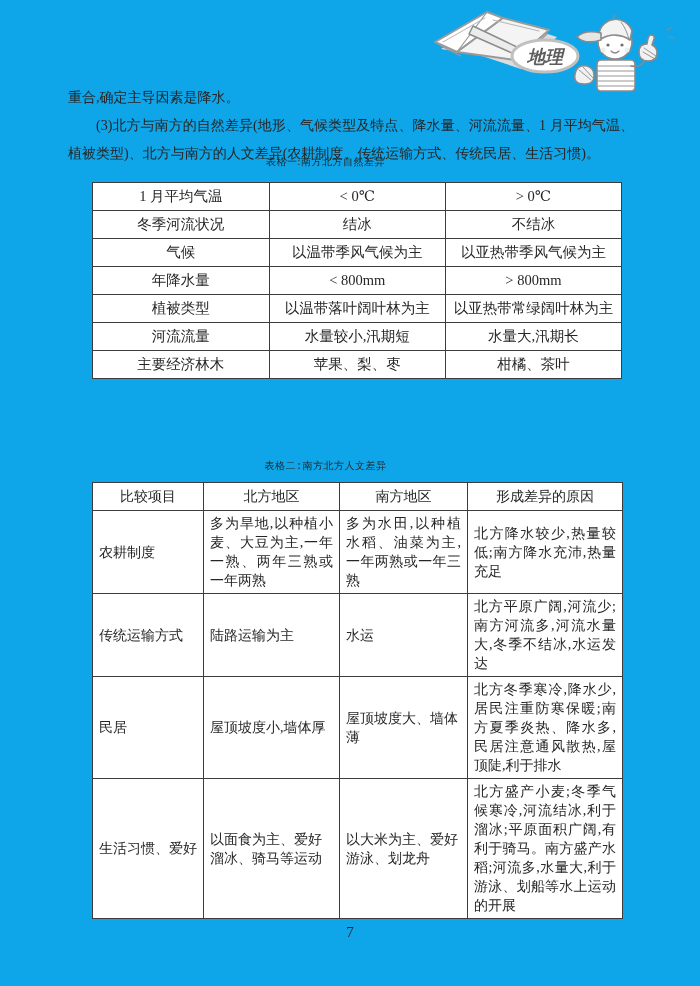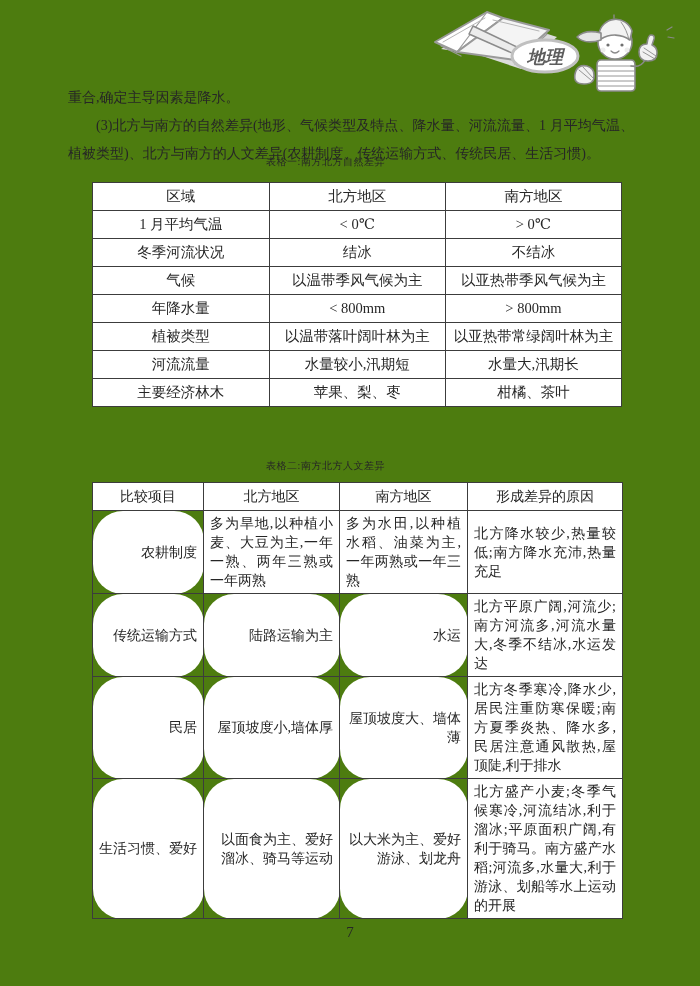--- a/index.html
+++ b/index.html
@@ -2,44 +2,44 @@
 <html><head>
 <meta charset="utf-8">
 <style>
   * { margin:0; padding:0; box-sizing:border-box; }
   html,body { background:#ffffff; }
   body {
     width:700px; height:986px; position:relative;
     font-family:"Liberation Serif","DejaVu Serif",serif;
     color:#262626;
   }
-  .page { position:relative; width:700px; height:986px; background:#4d7c0f; overflow:hidden; }
+  .page { position:relative; width:700px; height:986px; background:#0ea5e9; overflow:hidden; }
 
   .header-art { position:absolute; left:415px; top:0; width:278px; height:100px; }
 
   .intro { position:absolute; left:68px; top:84px; width:566px;
            font-size:14px; line-height:28px; text-align:justify; }
   .intro p.indent { text-indent:2em; }
 
   .tbl-title { position:absolute; left:0; width:651px; text-align:center;
                font-size:10px; letter-spacing:0.5px; }
   #t1-title { top:155px; }
-  #t2-title { top:459px; }
+  #t2-title { top:459px;font-family:Liberation Mono, monospace; }
 
   table { border-collapse:collapse; position:absolute; table-layout:fixed;
           border:1.5px solid #3c3c3c; }
   td { border:1px solid #3c3c3c; vertical-align:middle; background:#fff; }
 
   #table1 { left:92px; top:182px; width:530px; }
   #table1 td { height:28px; text-align:center; font-size:14.5px; padding:1px 4px; }
 
   #table2 { left:92px; top:482px; width:530px; }
   #table2 td { font-size:14px; line-height:19px; padding:3px 6px; }
   #table2 td.hd { height:28px; text-align:center; }
-  .c { text-align:right;border-radius:30px; }
+  .c { text-align:left; }
   .j { text-align:justify; }
 
   .pagenum { position:absolute; top:924px; left:0; width:700px;
              text-align:center; font-size:15px; }
 </style>
 </head>
 <body>
 
 <div class="page">
 
@@ -94,25 +94,20 @@
   </div>
 
   <div class="tbl-title" id="t1-title">表格一:南方北方自然差异</div>
   <table id="table1">
     <colgroup>
         <col style="width:33.4%">
         <col style="width:33.3%">
         <col style="width:33.3%">
       </colgroup>
     <tbody>
-        <tr>
-      <td>区域</td>
-      <td>北方地区</td>
-      <td>南方地区</td>
-    </tr>
     <tr>
       <td>1 月平均气温</td>
       <td>&lt; 0℃</td>
       <td>&gt; 0℃</td>
     </tr>
     <tr>
       <td>冬季河流状况</td>
       <td>结冰</td>
       <td>不结冰</td>
     </tr>

